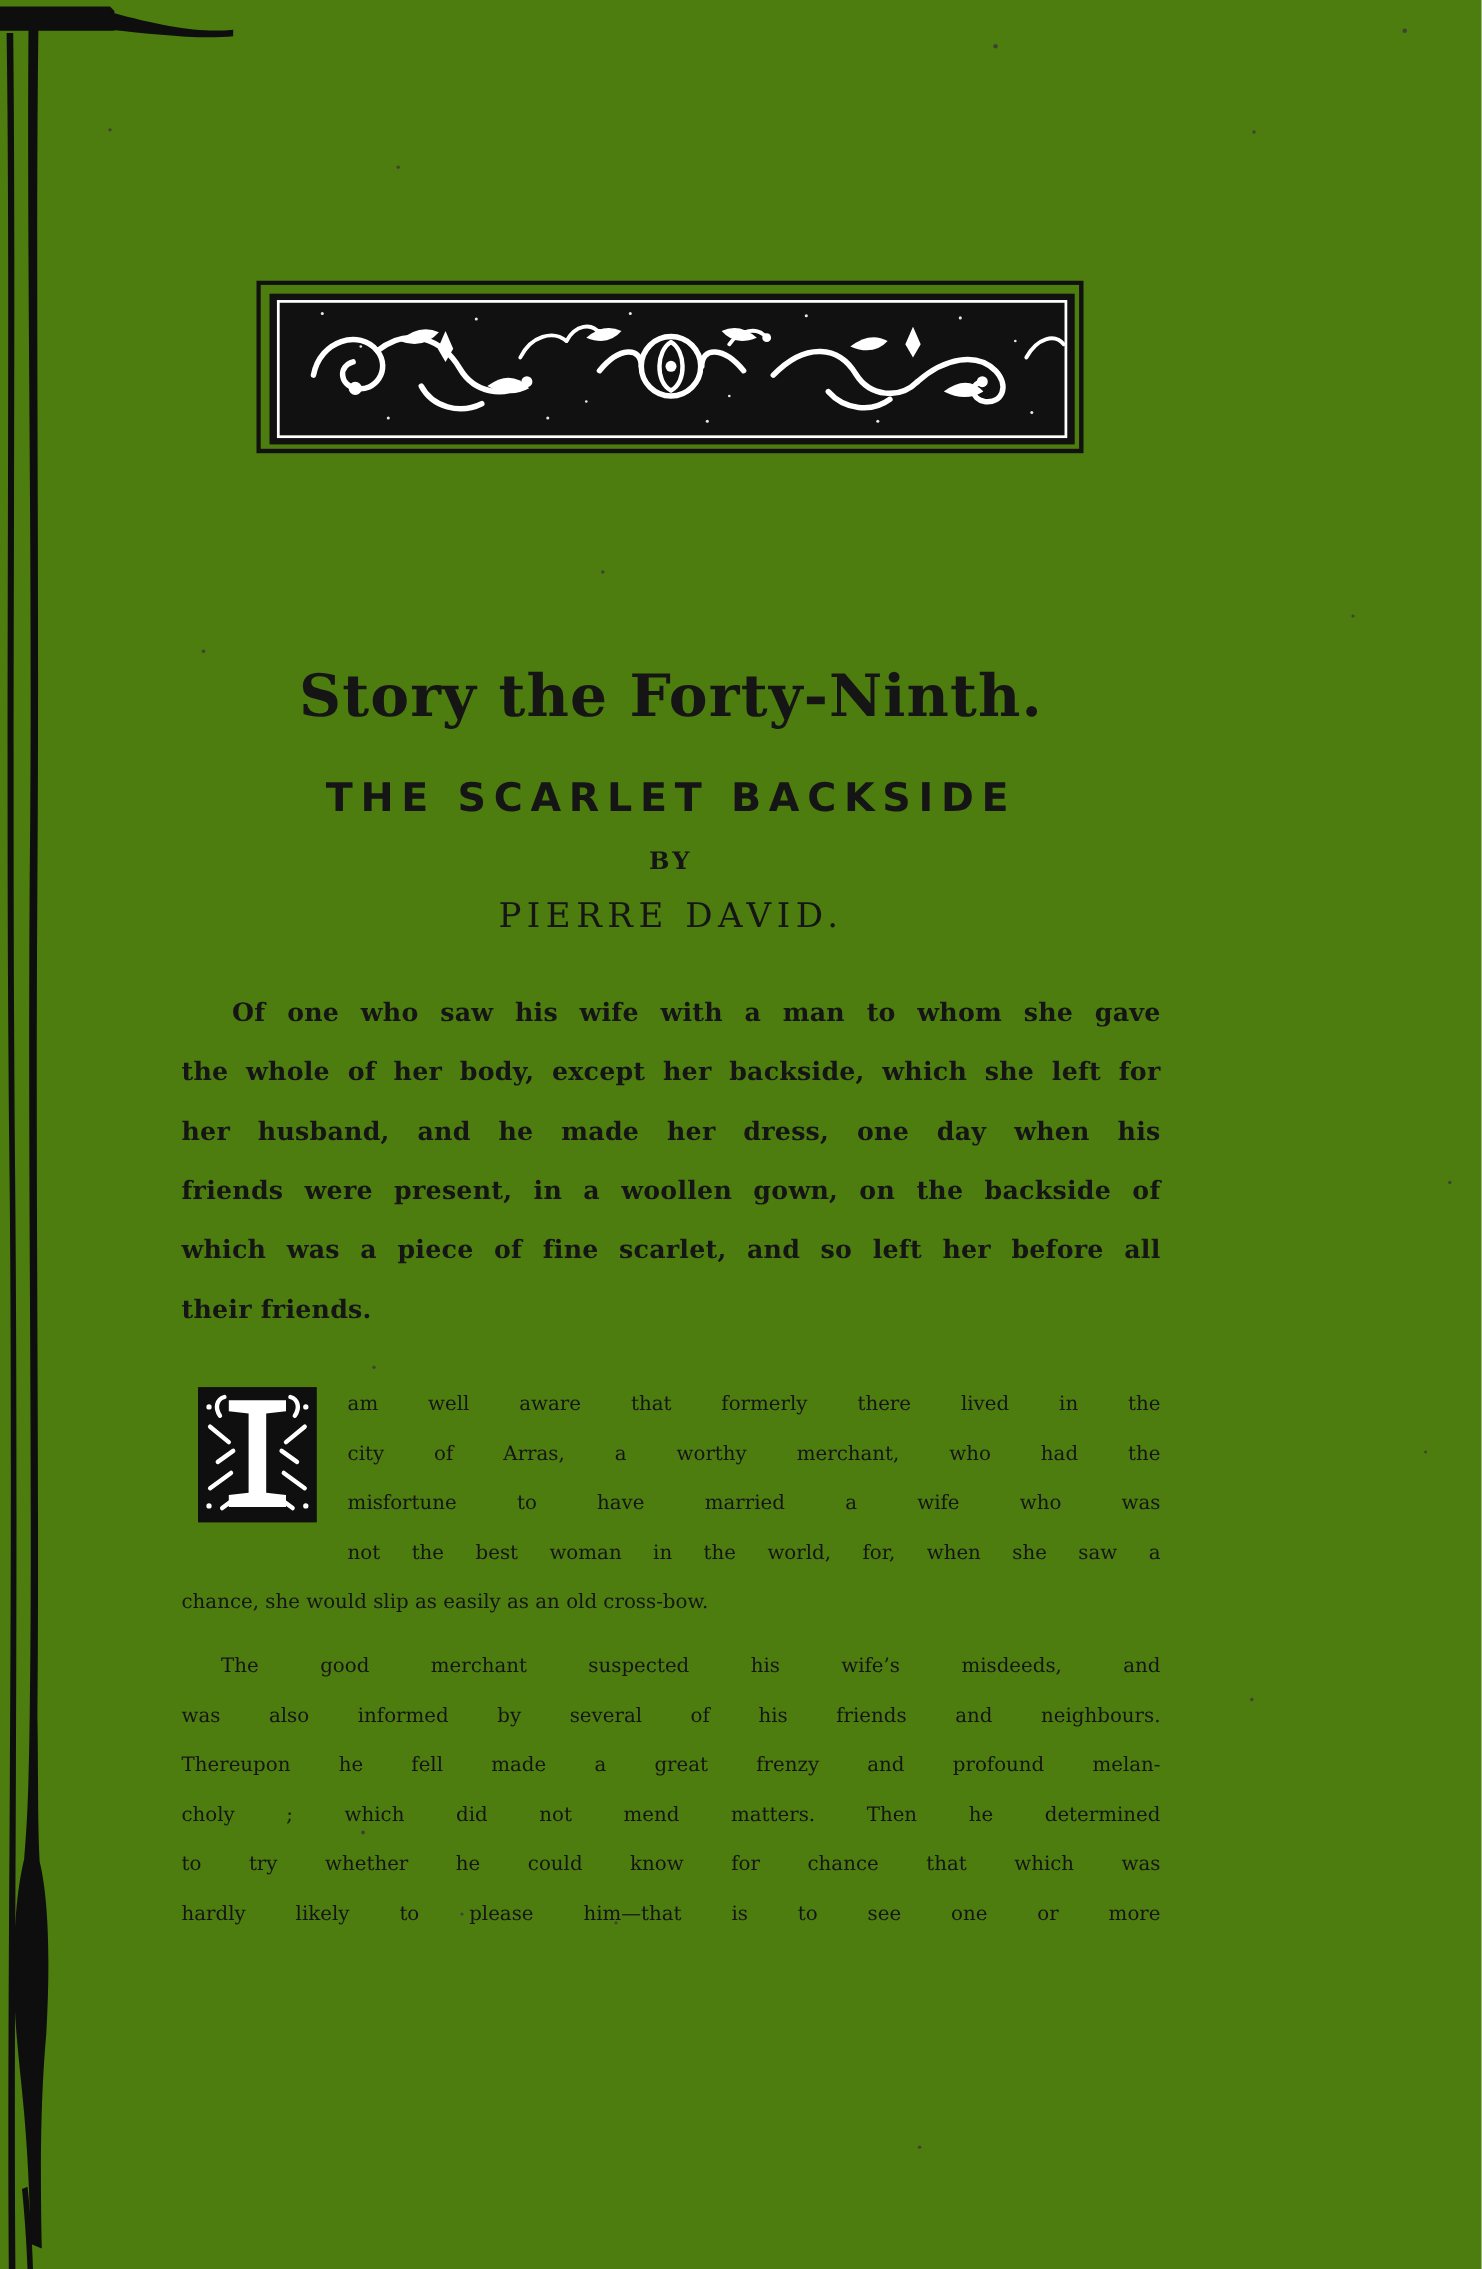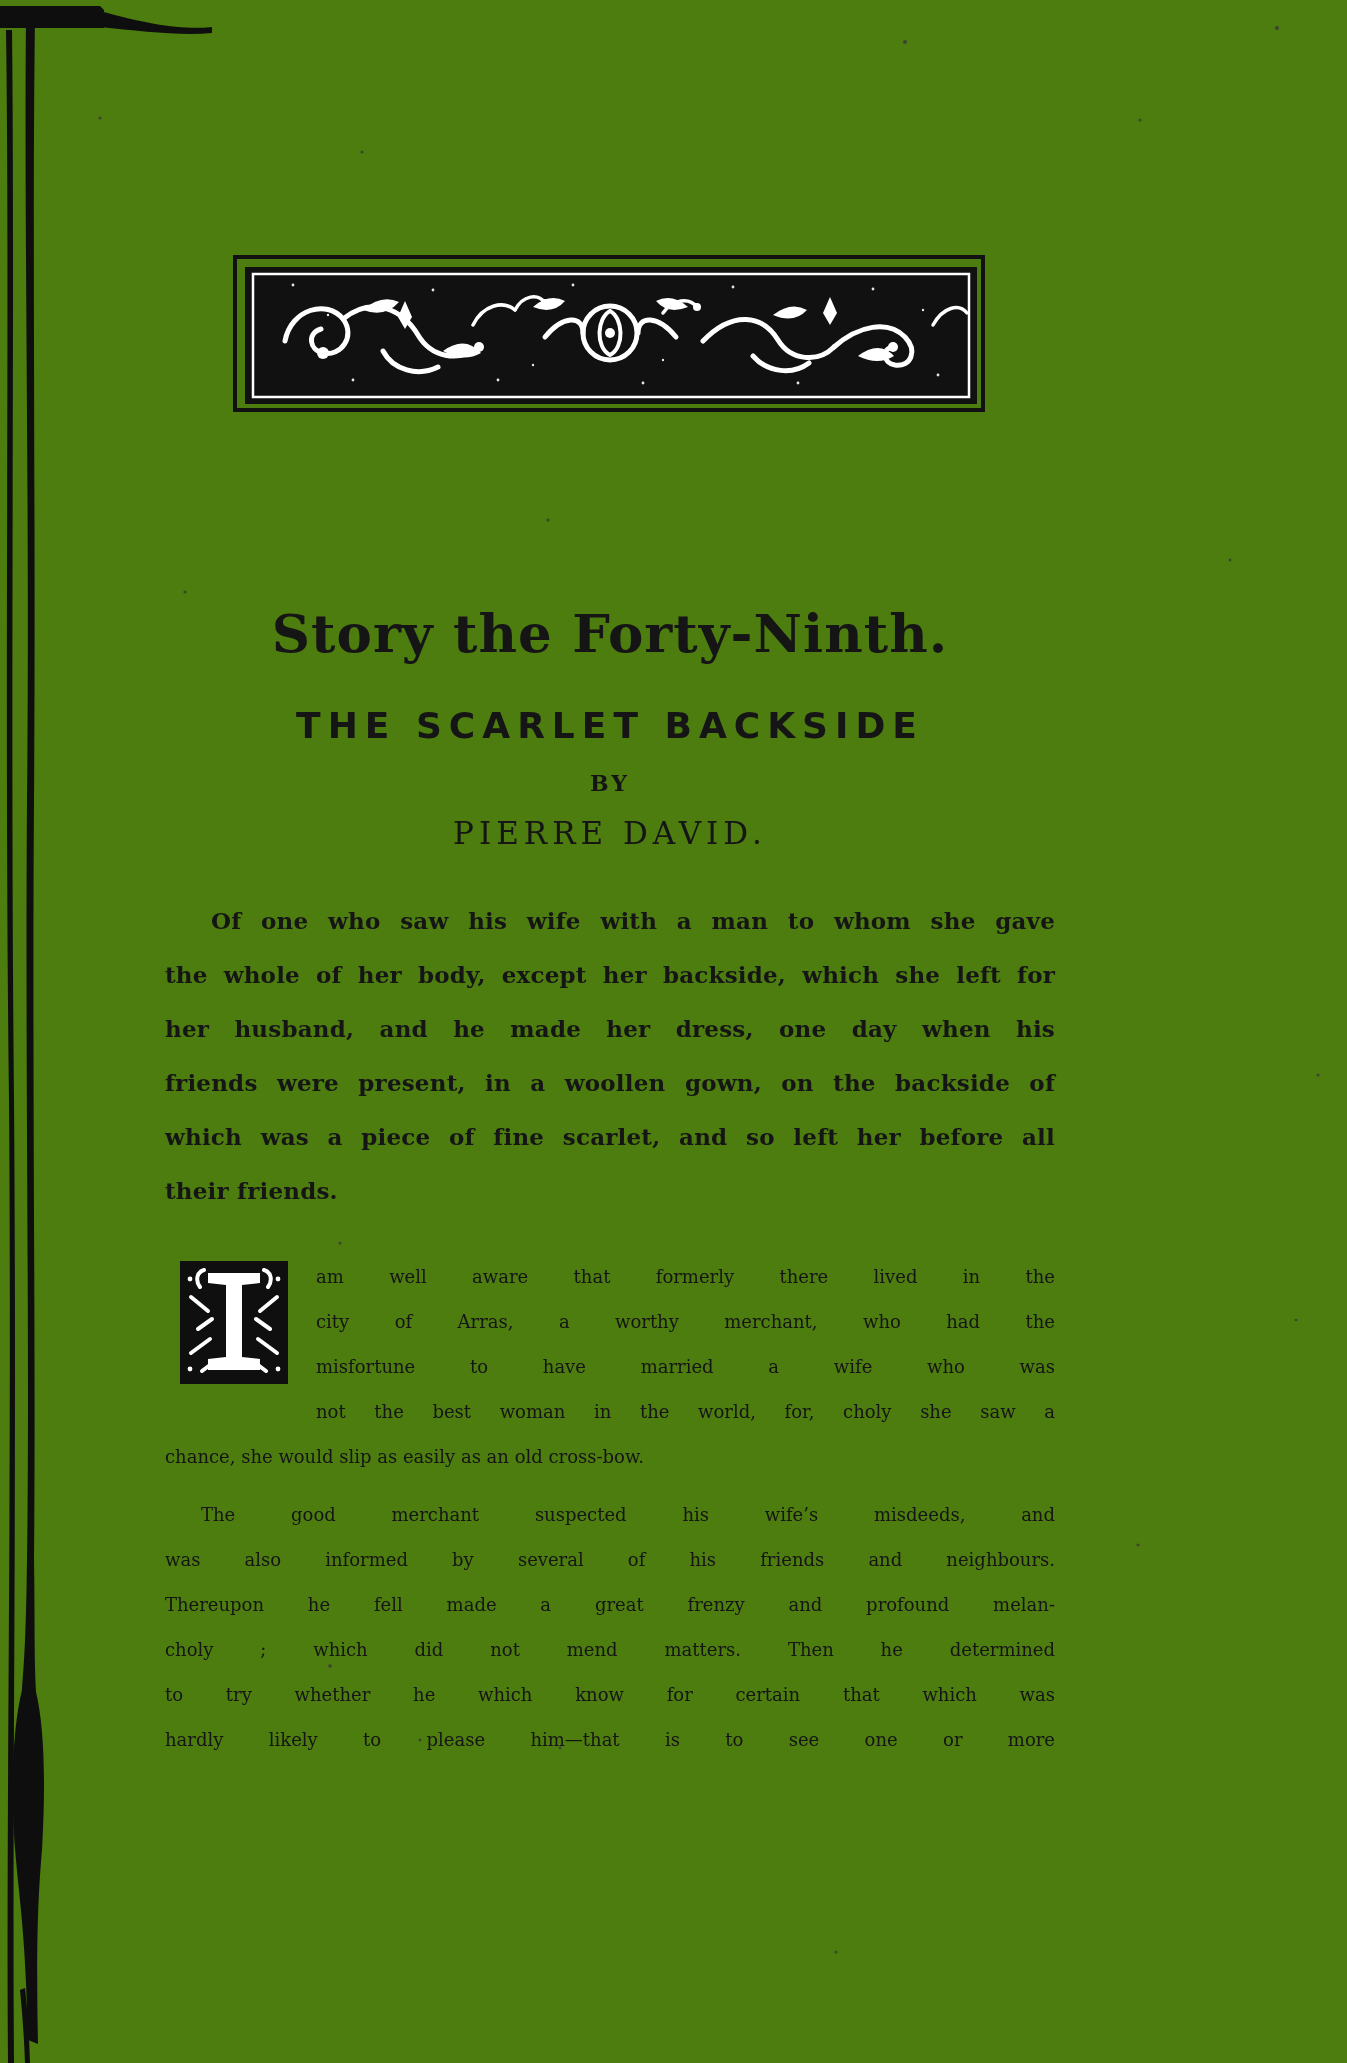--- a/index.html
+++ b/index.html
@@ -185,28 +185,28 @@
           <g fill="#fff">
             <circle cx="12" cy="20" r="2.4"></circle>
               <circle cx="100" cy="20" r="2.4"></circle>
             <circle cx="12" cy="110" r="2.4"></circle>
               <circle cx="100" cy="110" r="2.4"></circle>
           </g>
         </svg>
         <div class="line">am well aware that formerly there lived in the</div>
         <div class="line">city of Arras, a worthy merchant, who had the</div>
         <div class="line">misfortune to have married a wife who was</div>
-        <div class="line">not the best woman in the world, for, choly she saw a</div>
+        <div class="line">not the best woman in the world, for, when she saw a</div>
         <div class="line last">chance, she would slip as easily as an old cross-bow.</div>
       </div>
 
       <div class="para para2">
         <div class="line para-indent">The good merchant suspected his wife’s misdeeds, and</div>
         <div class="line">was also informed by several of his friends and neighbours.</div>
         <div class="line">Thereupon he fell made a great frenzy and profound melan-</div>
         <div class="line">choly ; which did not mend matters. Then he determined</div>
-        <div class="line">to try whether he which know for certain that which was</div>
+        <div class="line">to try whether he could know for chance that which was</div>
         <div class="line">hardly likely to please him—that is to see one or more</div>
       </div>
 
     </div>
   </div>
 </div>
 
 </body></html>

